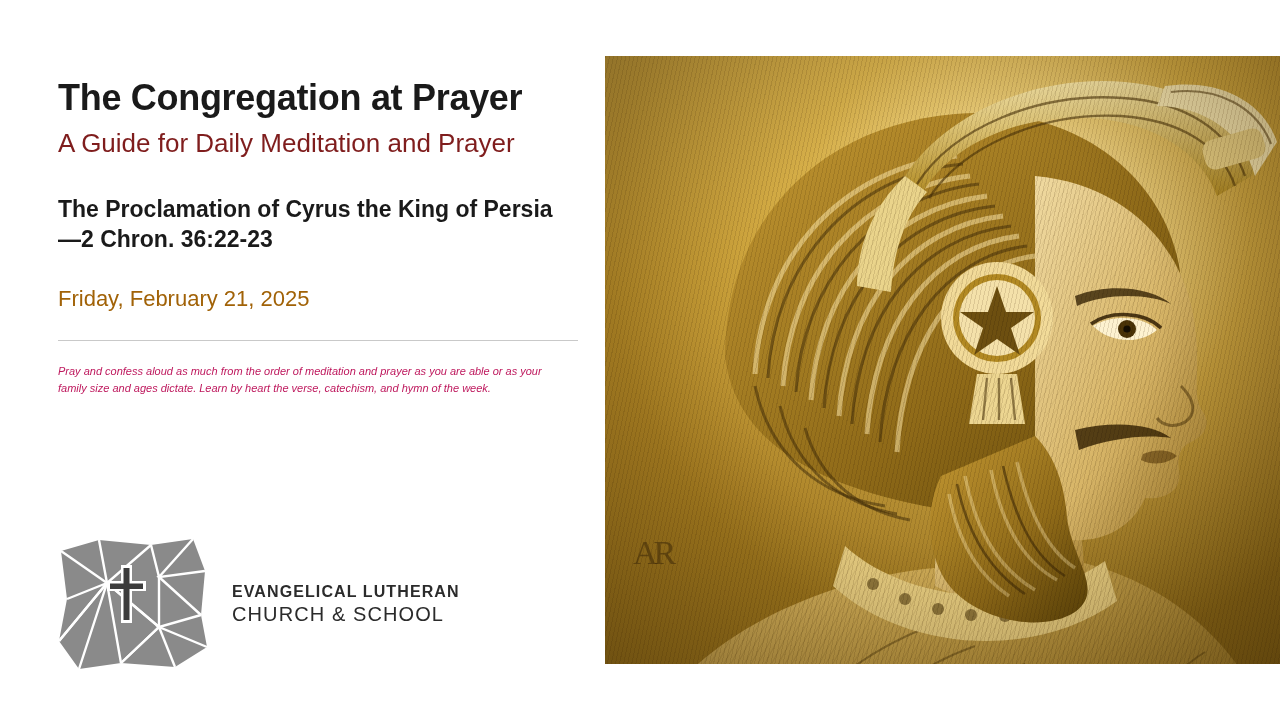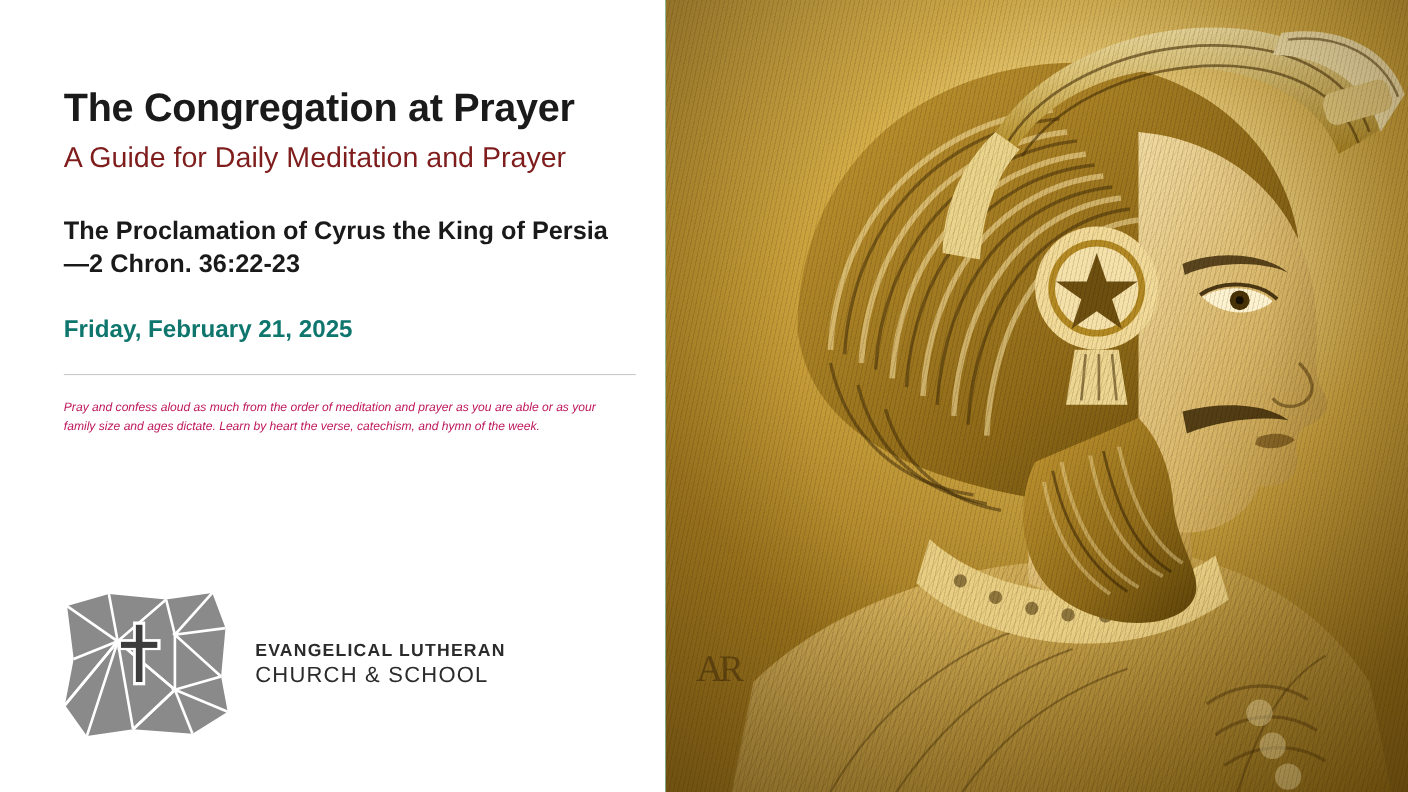--- a/index.html
+++ b/index.html
@@ -54,22 +54,22 @@
   .reading {
     font-size: 23px;
     font-weight: bold;
     color: #1a1a1a;
     line-height: 1.32;
     margin: 0 0 32px 0;
     max-width: 505px;
   }
   .date {
     font-size: 22px;
-    font-weight: bold;
-    color: #0f766e;
+    font-weight: normal;
+    color: #a16207;
     margin: 0 0 28px 0;
   }
   .divider {
     width: 520px;
     height: 1px;
     background: #c9c9c9;
     margin: 0 0 22px 0;
   }
   .instructions {
     font-size: 11px;
@@ -114,24 +114,24 @@
   .logo-line3 {
     font-size: 20px;
     font-weight: normal;
     letter-spacing: 1.1px;
     line-height: 1.3;
   }
 
   
   .right {
     width: 675px;
-    height: 720px;
+    height: 608px;
     position: relative;
     overflow: hidden;
-    background: #14b8a6;
+    background: #7dd3fc;
   }
   .art-bg {
     position: absolute;
     inset: 0;
     background:
       radial-gradient(circle at 62% 30%, rgba(255,244,200,0.85) 0%, rgba(226,193,96,0.45) 38%, rgba(150,112,25,0.25) 70%),
       linear-gradient(160deg, #d9b44f 0%, #c79b2f 28%, #a97f21 58%, #8e6a18 85%, #7a5a13 100%);
   }
   .art-hatch {
     position: absolute;

